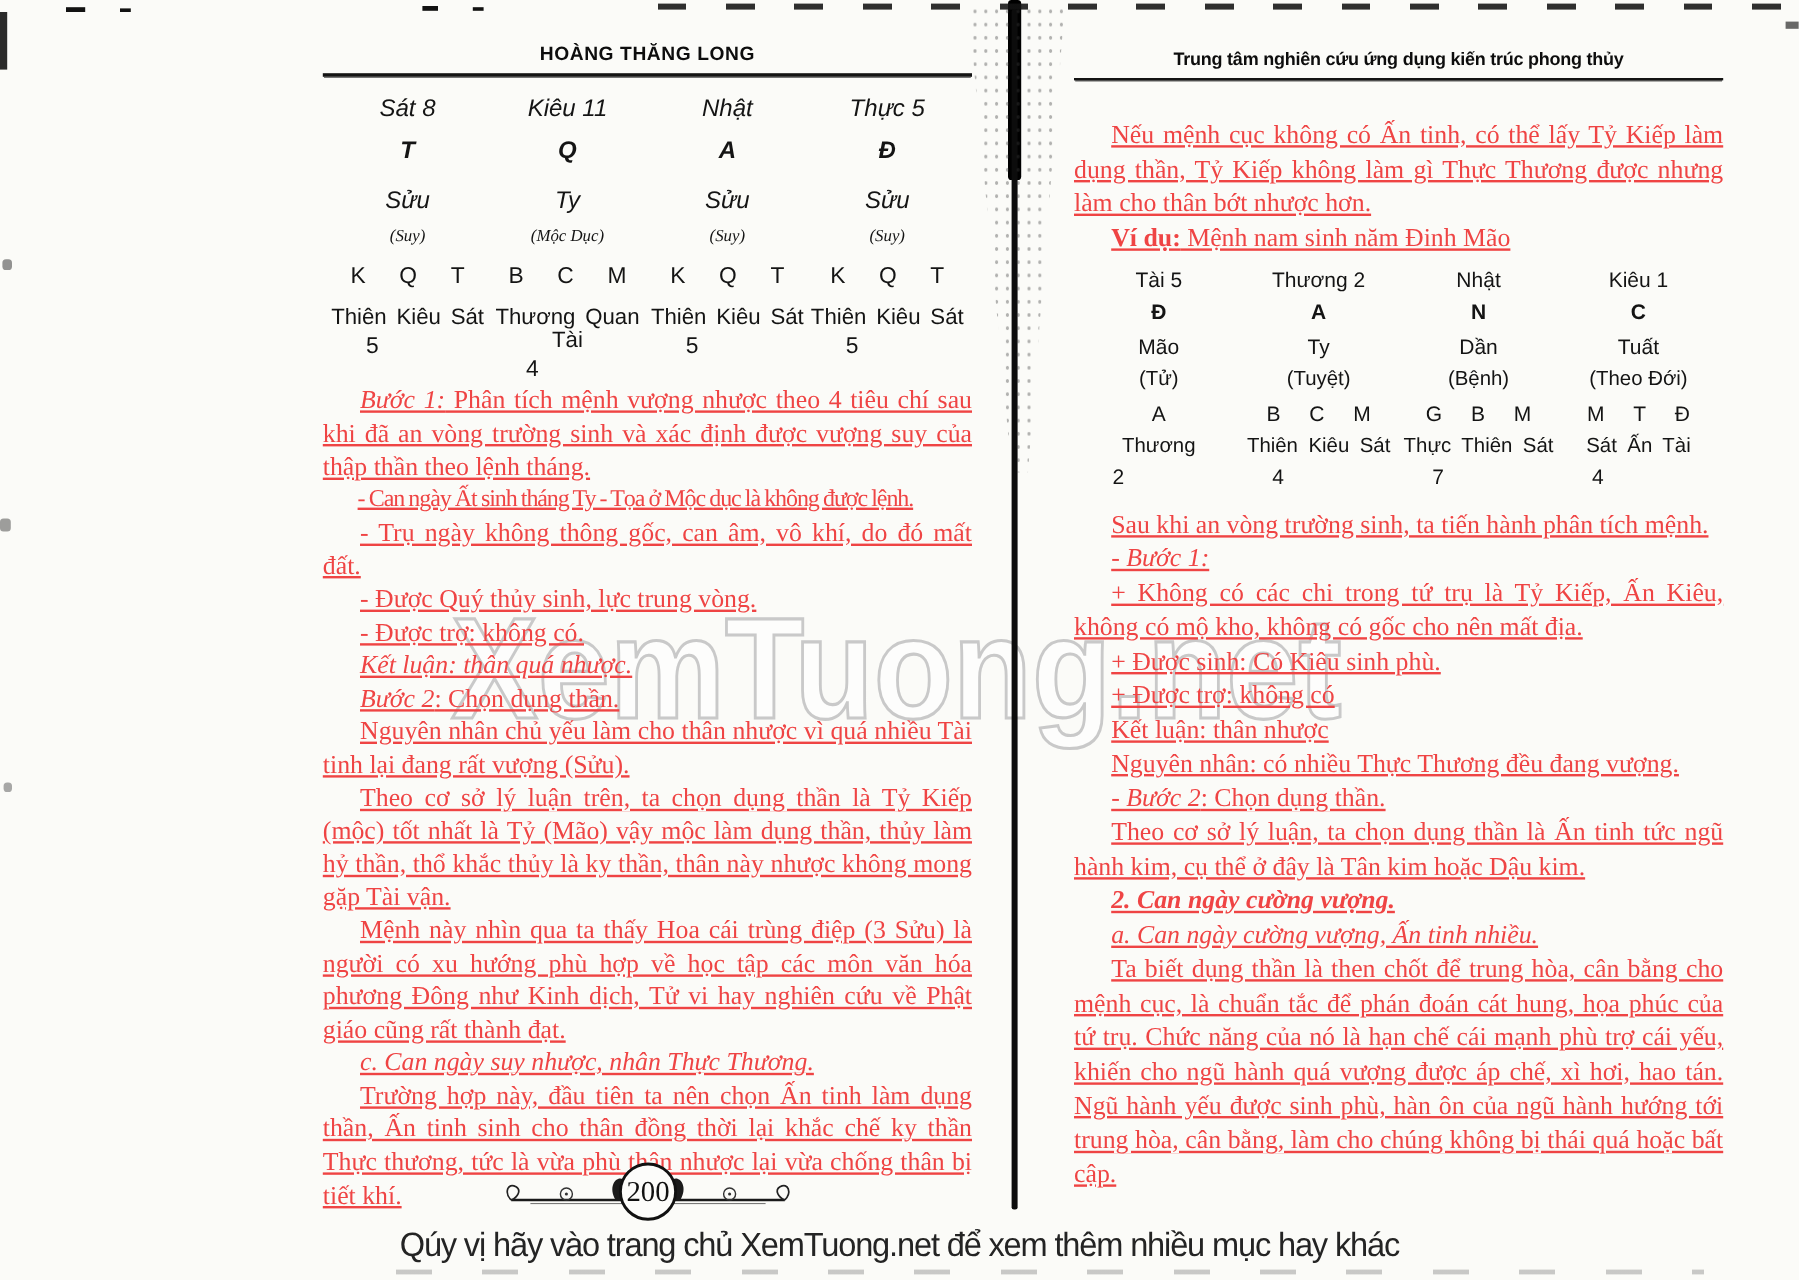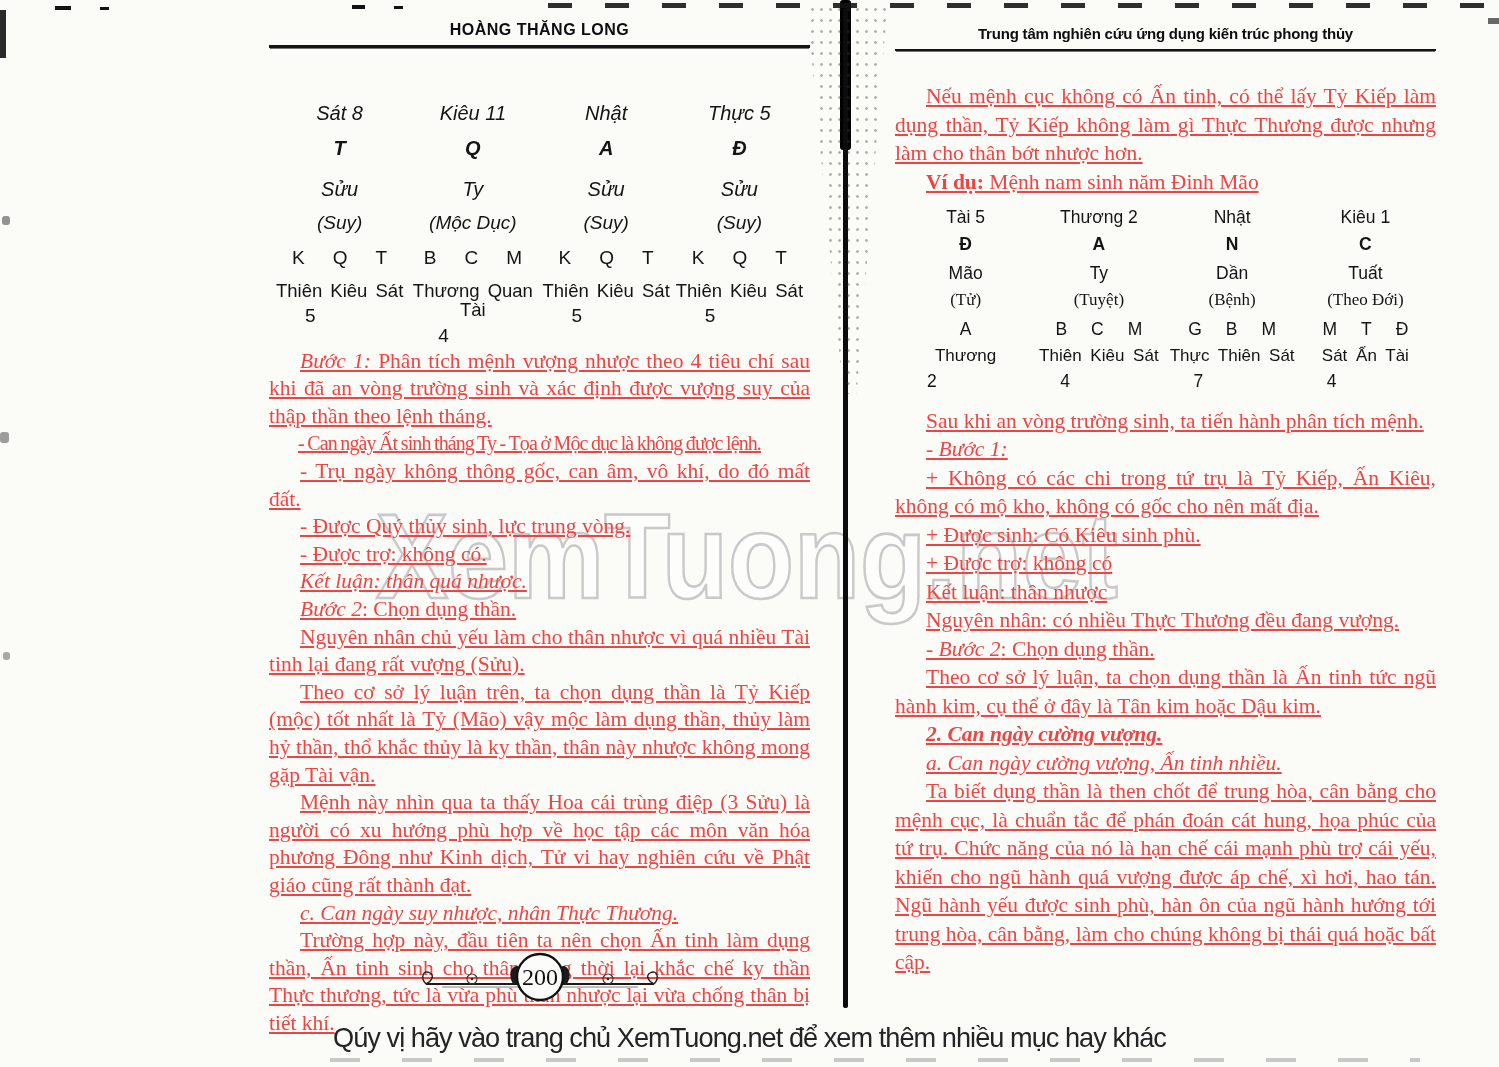--- a/index.html
+++ b/index.html
@@ -4,51 +4,51 @@
 <style>
   html,body{margin:0;padding:0;}
   body{width:1499px;height:1067px;position:relative;background:#fbfbf8;overflow:hidden;
        font-family:"Liberation Serif",serif;color:#1c1c1c;}
   .scan-root{position:absolute;inset:0;}
 
   
   .watermark{position:absolute;left:368px;top:462px;z-index:1;pointer-events:none;}
 
   
-  .page{position:absolute;top:0;width:541px;height:971px;z-index:2;}
+  .page{position:absolute;top:16px;width:541px;height:971px;z-index:2;}
   .page-left{left:269px;}
   .page-right{left:895px;}
 
   .page-header{text-align:center;font-family:"Liberation Sans",sans-serif;font-weight:bold;
                color:#0d0d0d;border-bottom:3px solid #141414;box-shadow:0 2px 0 -1px #777;}
   .page-left  .page-header{font-size:16px;letter-spacing:.5px;padding:21px 0 6px 0;}
   .page-right .page-header{font-size:15px;letter-spacing:-.2px;padding:25px 0 7px 0;border-bottom-width:2px;}
 
   
   .bz-table{display:flex;font-family:"Liberation Sans",sans-serif;color:#141414;padding:0 4px;}
   .bz-col{flex:1;text-align:center;}
   .bz-row-h,.bz-stem,.bz-branch,.bz-stage,.bz-letters,.bz-gods,.bz-score{line-height:1.05;}
   .bz-stem{font-weight:bold;}
   .bz-letters{display:flex;justify-content:center;}
   .bz-score{text-align:left;}
 
-  .bz-left{margin-top:55px;font-size:20px;}
+  .bz-left{margin-top:17px;font-size:20px;}
   .bz-left .bz-row-h{margin-bottom:14px;font-style:italic;}
   .bz-left .bz-stem{margin-bottom:20px;font-style:italic;}
   .bz-left .bz-branch{margin-bottom:13px;font-style:italic;}
-  .bz-left .bz-stage{margin-bottom:15px;font-size:19px;font-style:italic;}
+  .bz-left .bz-stage{margin-bottom:15px;font-size:14px;font-style:italic;font-family:Liberation Serif, serif;}
   .bz-left .bz-letters{gap:28px;margin-bottom:13px;font-size:19px;}
   .bz-left .bz-gods{margin-bottom:6px;font-size:18.5px;word-spacing:3px;}
   .bz-left .bz-score{padding-left:32px;font-size:19px;}
 
   .bz-right{margin:12px 0 16px 0;font-size:17.5px;}
   .bz-right .bz-row-h{margin-bottom:9px;}
   .bz-right .bz-stem{margin-bottom:10px;}
   .bz-right .bz-branch{margin-bottom:9px;}
-  .bz-right .bz-stage{margin-bottom:11px;font-size:17px;font-family:Liberation Serif, serif;}
+  .bz-right .bz-stage{margin-bottom:11px;font-size:17px;}
   .bz-right .bz-letters{gap:24px;margin-bottom:9px;}
   .bz-right .bz-gods{margin-bottom:7px;font-size:17px;word-spacing:4px;}
   .bz-right .bz-score{padding-left:28px;}
 
   
   .body-text{font-size:21.5px;text-align:justify;color:#ef4444;text-decoration:underline;}
   .page-left  .body-text{margin-top:2px;line-height:27.6px;}
   .page-right .body-text{line-height:28.5px;}
   .page-right .bt-intro{margin-top:31px;}
   .body-text p{margin:0;text-indent:31px;}

